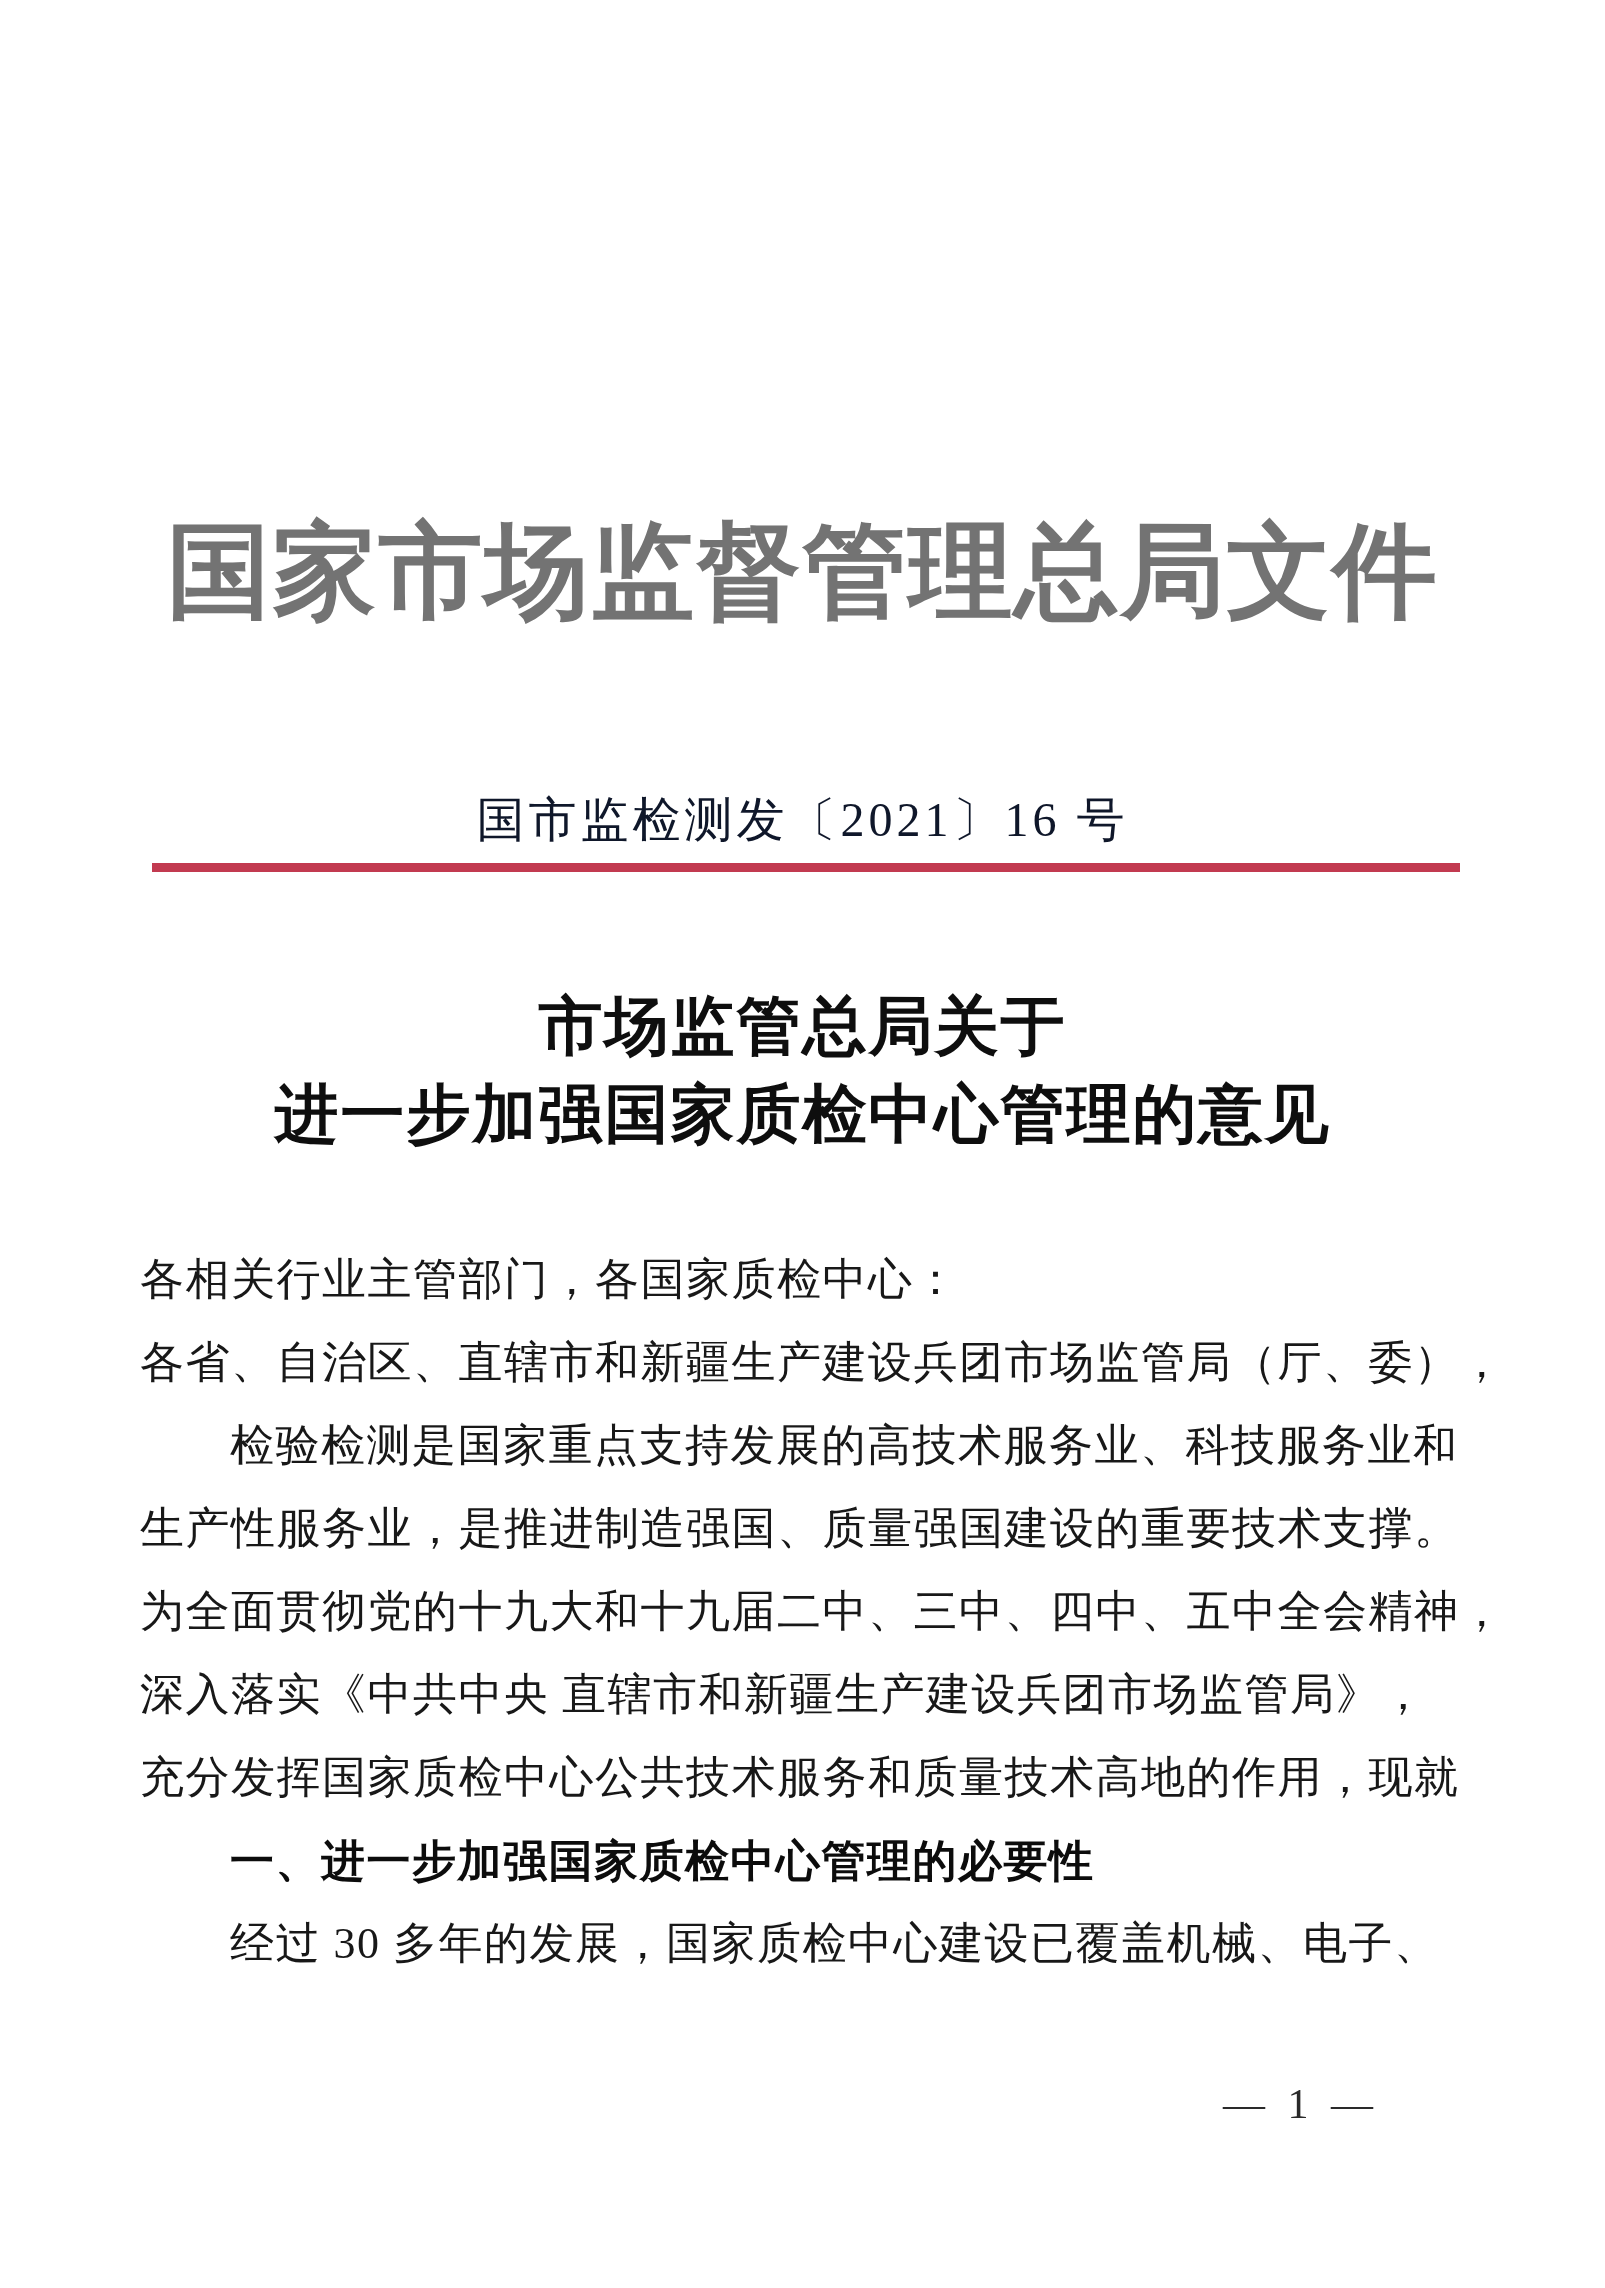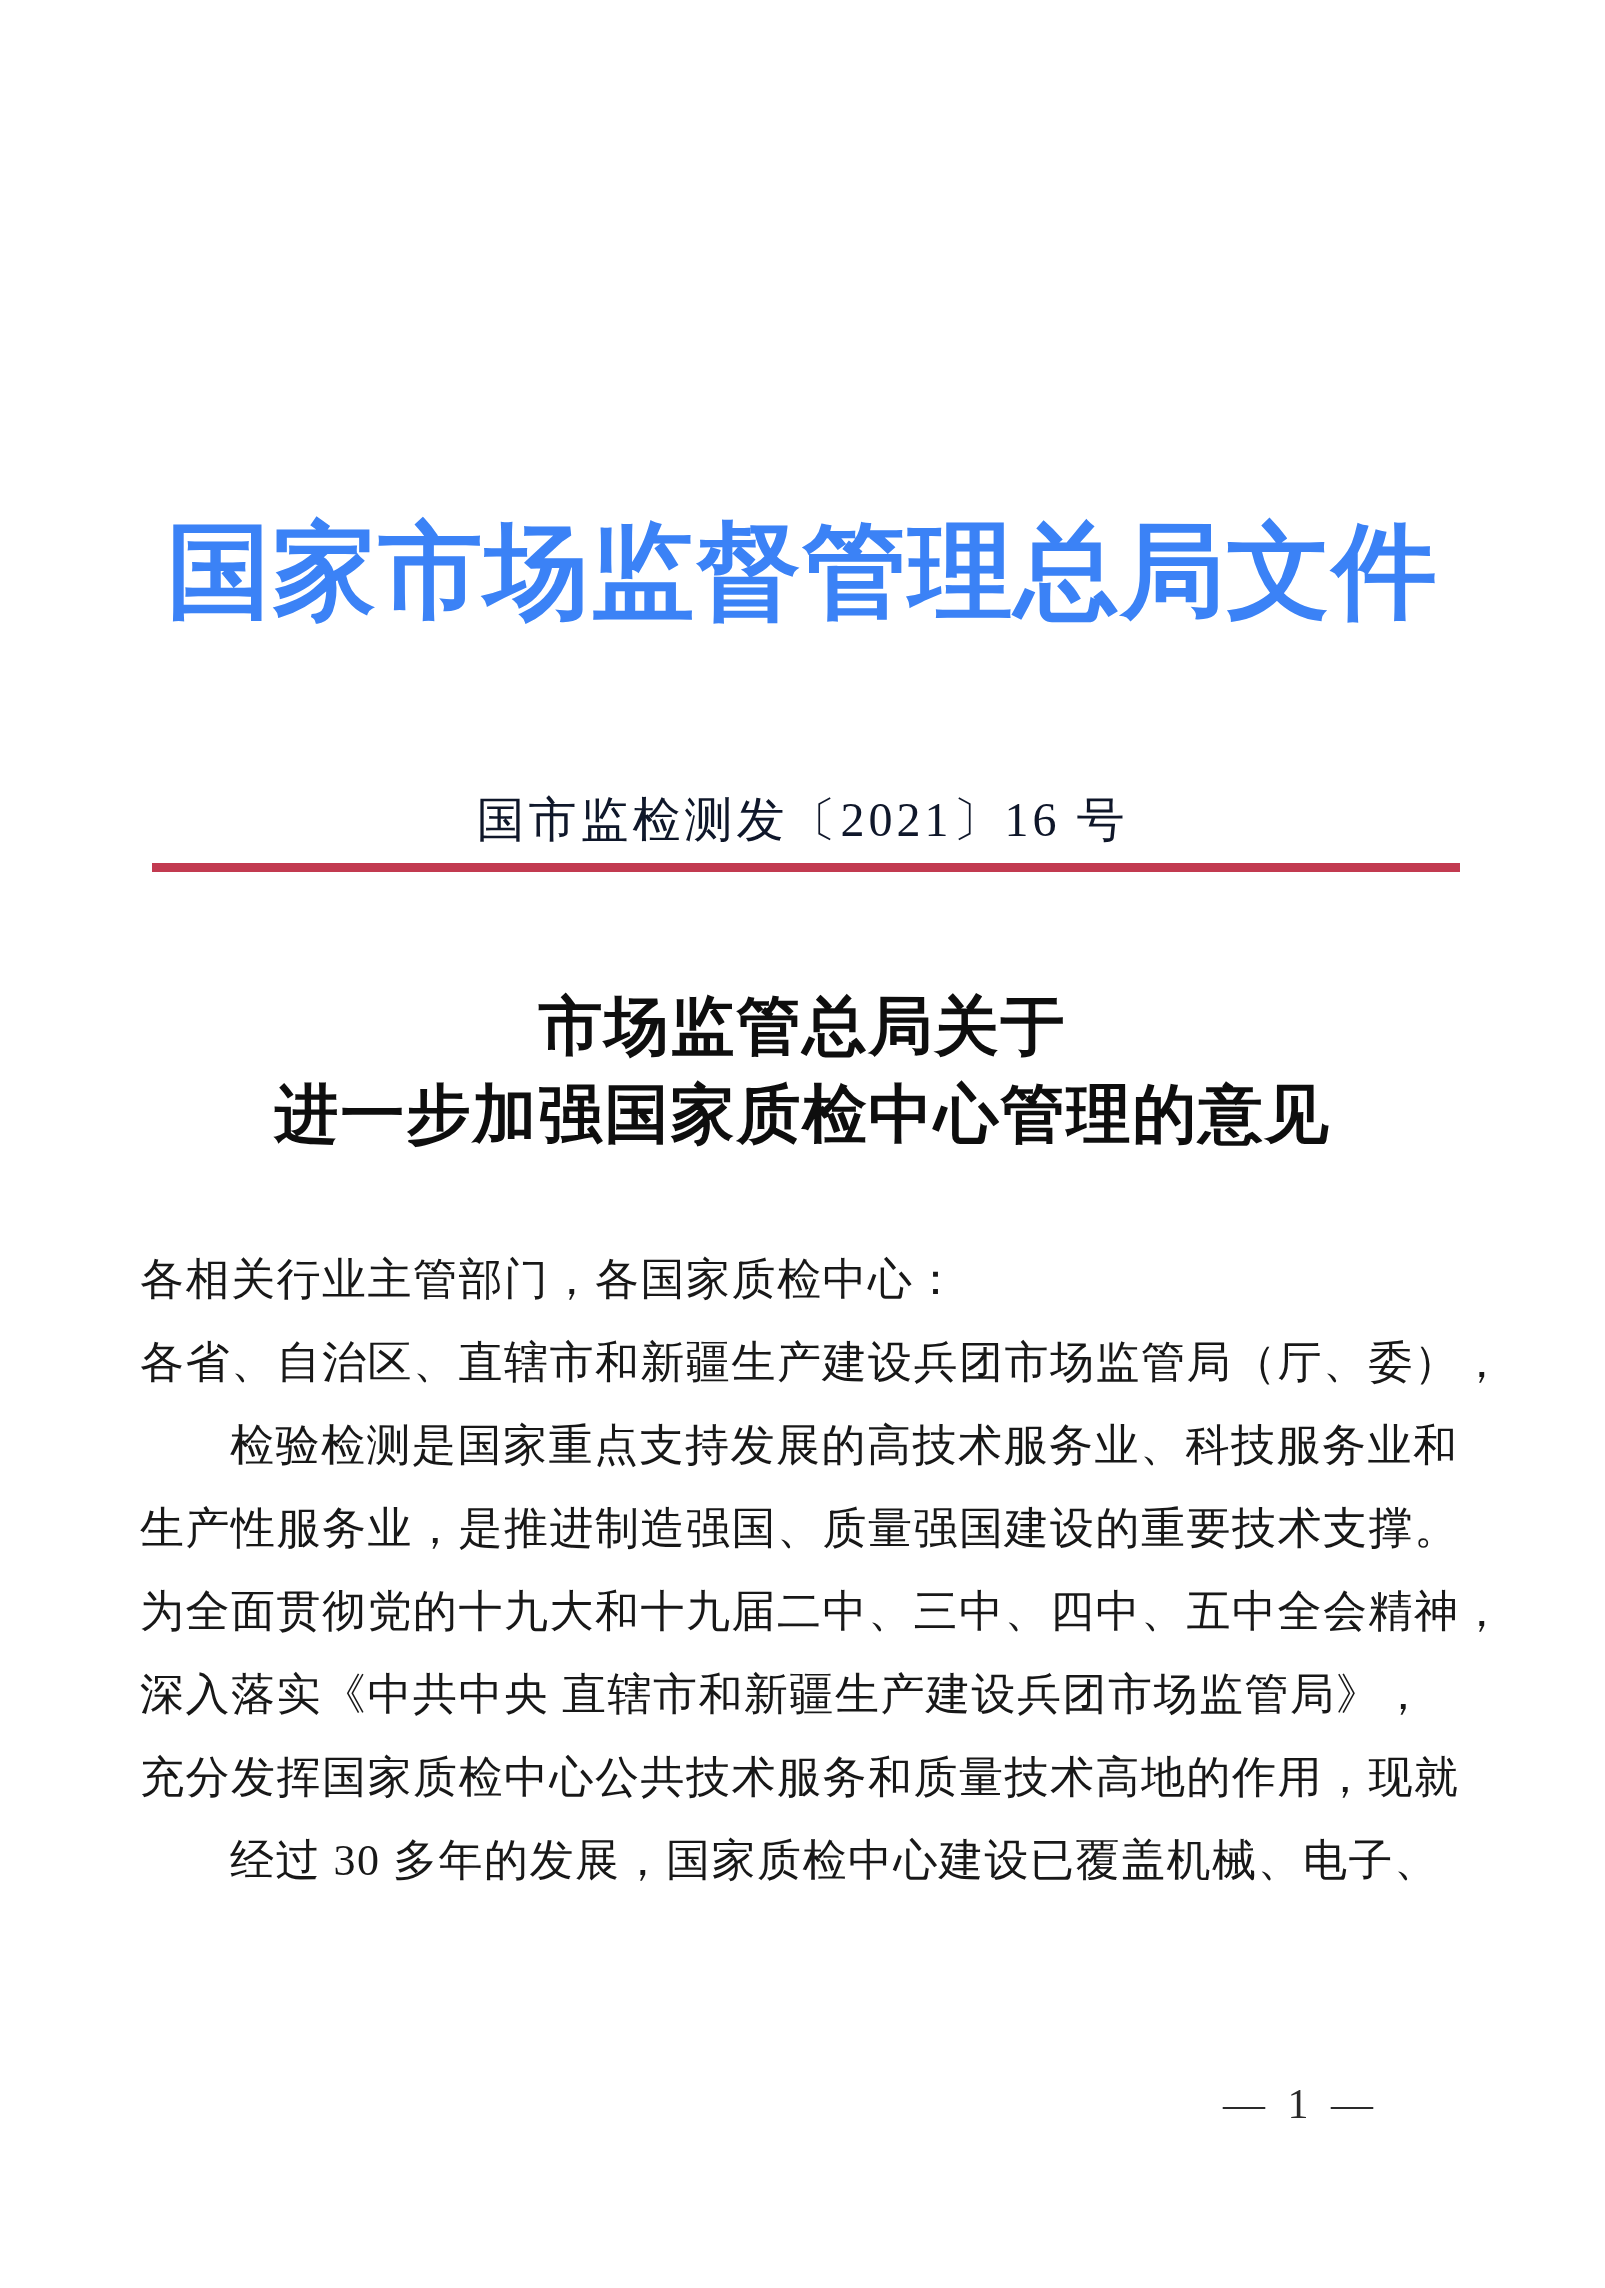--- a/index.html
+++ b/index.html
@@ -89,37 +89,38 @@
     font-size: 42px;
     letter-spacing: 6px;
     color: #2a2a2a;
   }
 </style>
 </head>
 <body>
 
 <div class="page">
 
-  <div class="banner-title" style="color: #3b82f6;">国家市场监督管理总局文件</div>
+  <div class="banner-title" style="color: #737373;">国家市场监督管理总局文件</div>
 
   <div class="doc-number">国市监检测发〔2021〕16 号</div>
 
   <div class="red-rule" style="background: rgb(194, 58, 80);"></div>
 
   <div class="main-title">
     <div>市场监管总局关于</div>
     <div>进一步加强国家质检中心管理的意见</div>
   </div>
 
   <div class="body-block">
     <div class="body-line">各相关行业主管部门，各国家质检中心：</div>
     <div class="body-line">各省、自治区、直辖市和新疆生产建设兵团市场监管局（厅、委），</div>
     <div class="body-line indent">检验检测是国家重点支持发展的高技术服务业、科技服务业和</div>
     <div class="body-line">生产性服务业，是推进制造强国、质量强国建设的重要技术支撑。</div>
     <div class="body-line">为全面贯彻党的十九大和十九届二中、三中、四中、五中全会精神，</div>
     <div class="body-line">深入落实《中共中央 直辖市和新疆生产建设兵团市场监管局》，</div>
     <div class="body-line">充分发挥国家质检中心公共技术服务和质量技术高地的作用，现就</div>
+    <div class="body-line indent heading">一、进一步加强国家质检中心管理的必要性</div>
     <div class="body-line indent">经过 30 多年的发展，国家质检中心建设已覆盖机械、电子、</div>
   </div>
 
   <div class="page-num">— 1 —</div>
 
 </div>
 
 </body></html>

